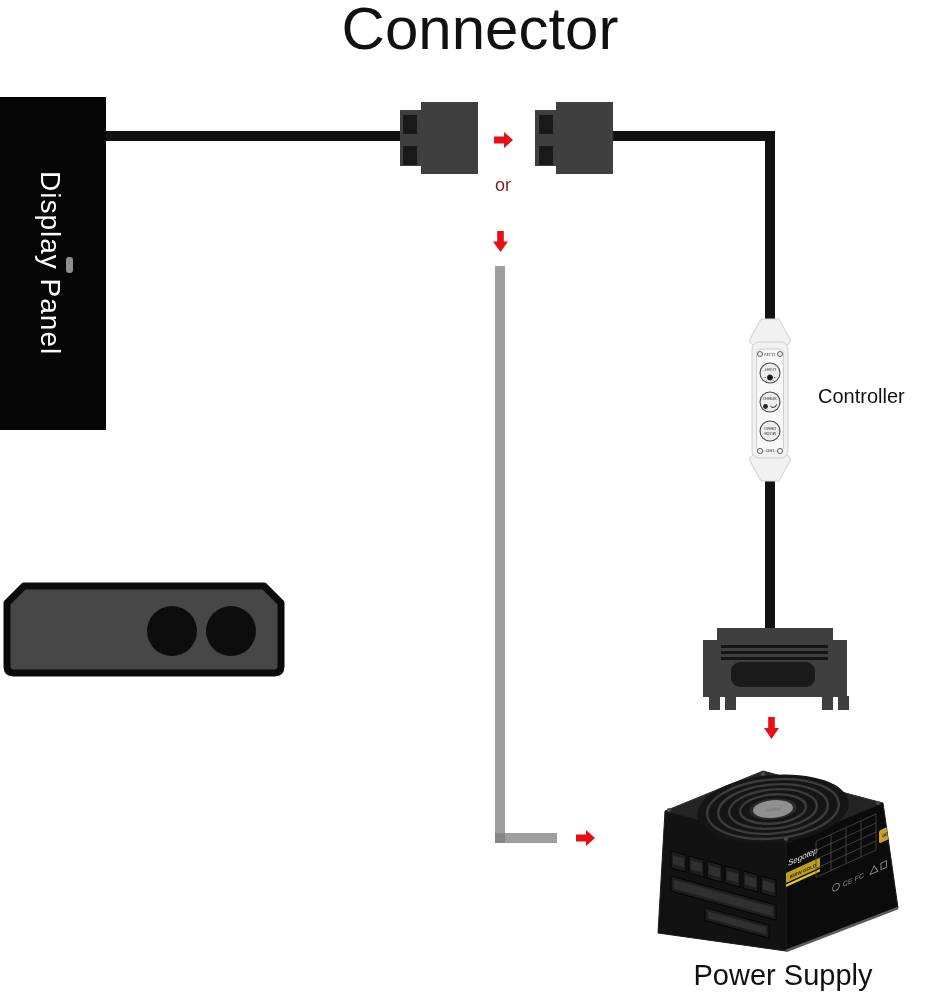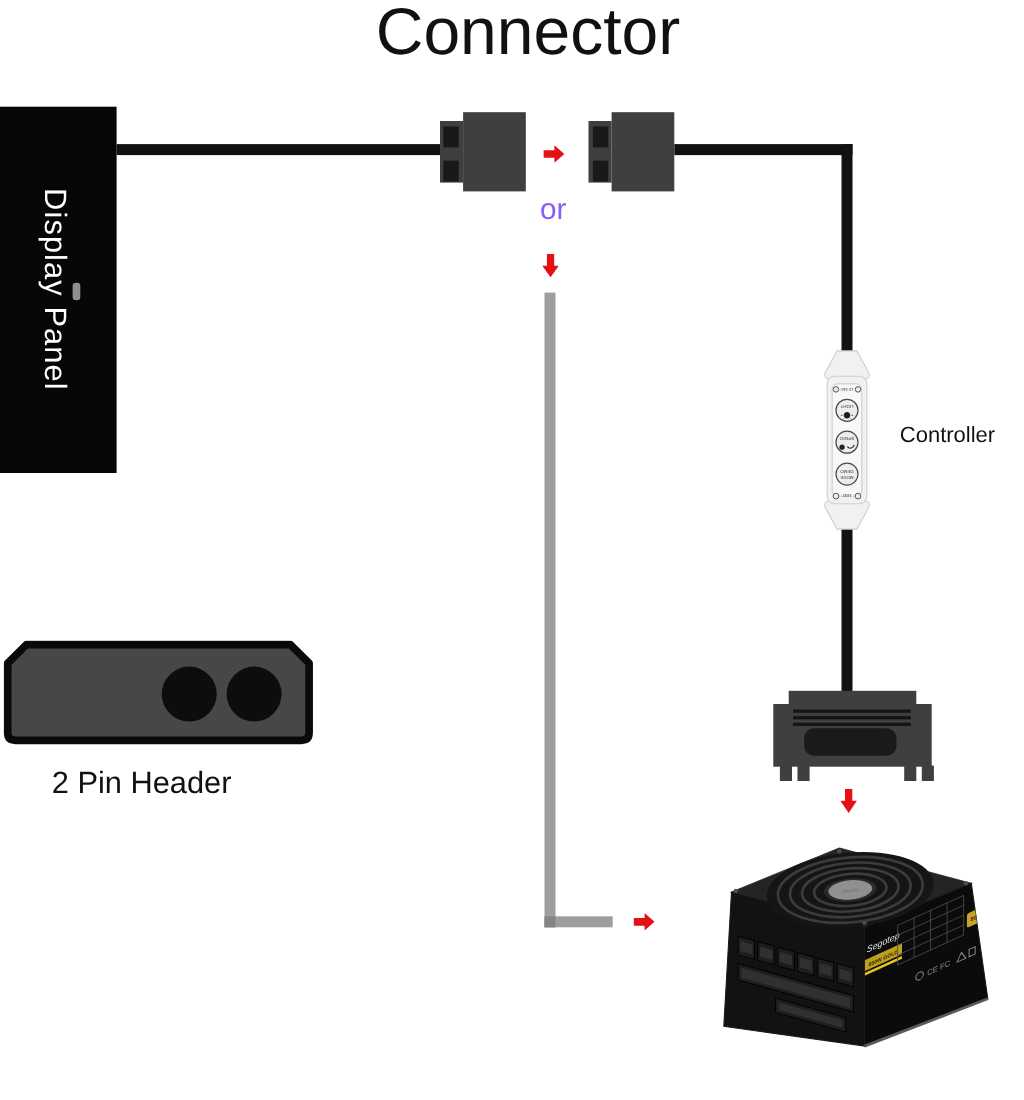--- a/index.html
+++ b/index.html
@@ -40,21 +40,21 @@
   .cl-body  { left:421px; top:102px; width:57px; height:72px; }
   .cl-front { left:400px; top:110px; width:21px; height:56px; }
   .cl-pin1  { left:403px; top:115px; width:14px; height:19px; }
   .cl-pin2  { left:403px; top:146px; width:14px; height:19px; }
   .cr-front { left:535px; top:110px; width:21px; height:56px; }
   .cr-pin1  { left:539px; top:115px; width:14px; height:19px; }
   .cr-pin2  { left:539px; top:146px; width:14px; height:19px; }
   .cr-body  { left:556px; top:102px; width:57px; height:72px; }
 
   
-  .or-label    { left:503px; top:175px; transform:translateX(-50%); font-size:27px; color:#8b5cf6; }
+  .or-label    { left:503px; top:175px; transform:translateX(-50%); font-size:18px; color:#7f1d1d; }
   .ctrl-label  { left:818px; top:385px; font-size:20px; color:#111; white-space:nowrap; }
   .header-label{ left:47px;  top:696px; font-size:28px; color:#111; white-space:nowrap; }
   .psu-label   { left:783px; top:959px; transform:translateX(-50%); font-size:29px; color:#111; white-space:nowrap; }
 
   
   .arrow { position:absolute; }
   .ar1 { left:494px; top:132px; }
   .ad1 { left:493px; top:231px; }
   .ar2 { left:576px; top:830px; }
   .ad2 { left:764px; top:717px; }
@@ -168,21 +168,20 @@
   <div class="abs conn-part sata-leg lg1 z2"></div>
   <div class="abs conn-part sata-leg lg2 z2"></div>
   <div class="abs conn-part sata-leg lg3 z2"></div>
   <div class="abs conn-part sata-leg lg4 z2"></div>
 
   <svg class="abs z2" style="left:3px; top:582px;" width="282" height="96" viewBox="0 0 282 96">
     <path d="M21,4 L261,4 L278,21 L278,84 Q278,91 271,91 L11,91 Q4,91 4,84 L4,21 Z" fill="#474747" stroke="#0a0a0a" stroke-width="7" stroke-linejoin="round"></path>
     <circle cx="169" cy="49" r="25" fill="#0d0d0d"></circle>
     <circle cx="228" cy="49" r="25" fill="#0d0d0d"></circle>
   </svg>
-  <div class="abs header-label">2 Pin Header</div>
 
   <svg class="abs z2" style="left:645px; top:765px;" width="272" height="200" viewBox="0 0 272 200">
     <defs>
       <clipPath id="leftFace">
           <polygon points="20,46 141,78 141,186 13,168"></polygon>
         </clipPath>
       <clipPath id="rightFace">
           <polygon points="141,78 238,38 253,143 141,186"></polygon>
         </clipPath>
     </defs>
@@ -256,14 +255,15 @@
 
         <g fill="#8f8f8f">
           <circle cx="50" cy="67" r="3.4" fill="none" stroke="#8f8f8f" stroke-width="0.9"></circle>
           <text x="57" y="70" font-size="7">CE FC</text>
           <path d="M84,70 L88,63 L92,70 Z" fill="none" stroke="#8f8f8f" stroke-width="0.9"></path>
           <rect x="95" y="63.5" width="5.5" height="6.5" fill="none" stroke="#8f8f8f" stroke-width="0.9"></rect>
         </g>
       </g>
     </g>
   </svg>
+  <div class="abs psu-label">Power Supply</div>
 
 </div>
 
 </body></html>

